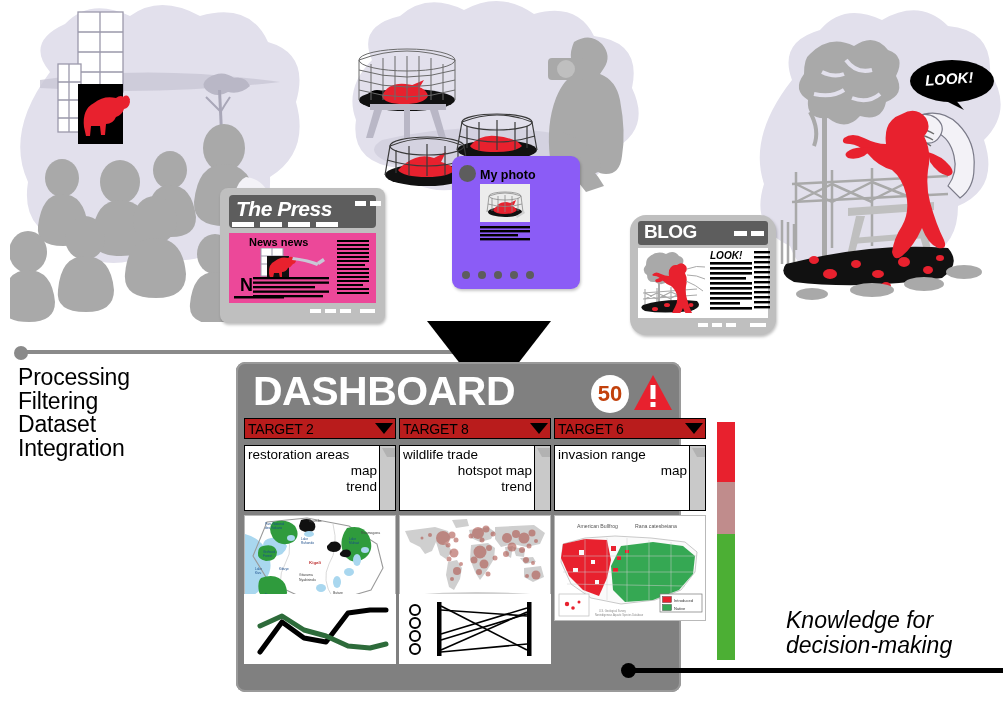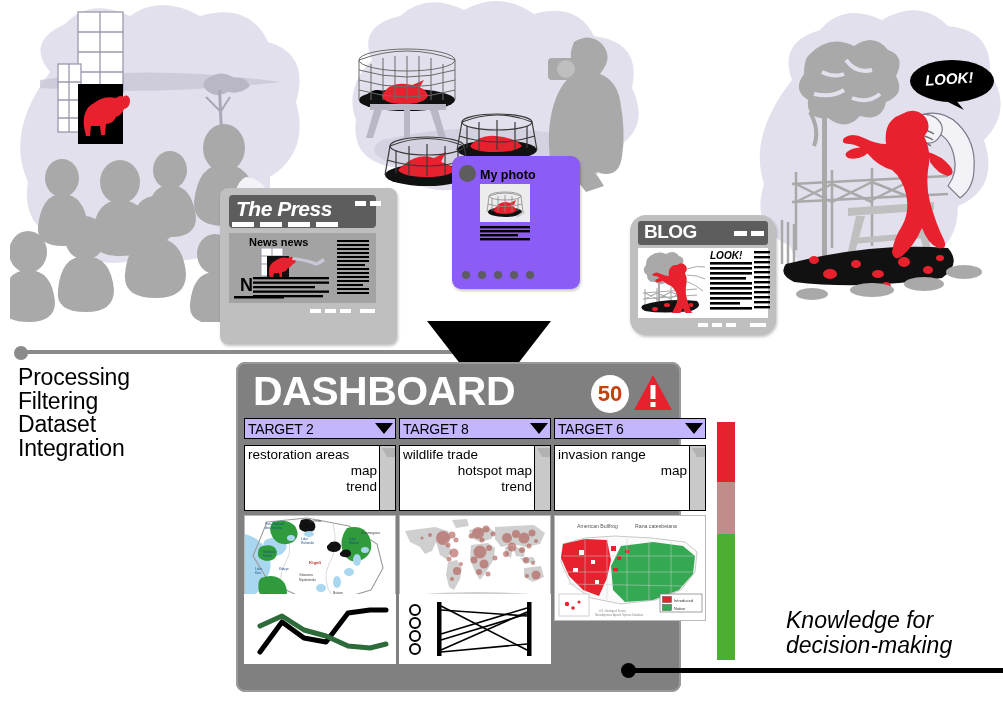--- a/index.html
+++ b/index.html
@@ -35,21 +35,21 @@
   #dash-title{position:absolute;left:17px;top:6px;font-size:41px;font-weight:bold;
               color:#ffffff;letter-spacing:-.5px;}
   #badge-50{position:absolute;right:52px;top:13px;width:38px;height:38px;border-radius:50%;
             background:#fff;color:#c2410c;font-size:22px;font-weight:bold;display:flex;
             align-items:center;justify-content:center;}
   #alert-icon{position:absolute;right:8px;top:12px;width:40px;height:38px;}
 
   .panel{position:absolute;top:56px;width:152px;}
   .panel.p1{left:8px;} .panel.p2{left:163px;} .panel.p3{left:318px;}
 
-  .ddl{height:19px;background:#c4b5fd;border:1.5px solid #000;display:flex;align-items:center;
+  .ddl{height:19px;background:#b91c1c;border:1.5px solid #000;display:flex;align-items:center;
        position:relative;}
   .ddl .lbl{font-size:14px;padding-left:3px;letter-spacing:-.2px;}
   .ddl .arw{position:absolute;right:2px;top:4px;width:0;height:0;
             border-left:9px solid transparent;border-right:9px solid transparent;
             border-top:11px solid #000;}
 
   .listbox{margin-top:6px;height:64px;background:#fff;border:1.5px solid #000;position:relative;
            overflow:hidden;}
   .listbox .lines{padding:1px 18px 0 3px;}
   .listbox .l1{font-size:13.5px;text-align:left;line-height:1.18;}
@@ -66,26 +66,26 @@
   .chartbox.c1{left:8px;} .chartbox.c2{left:163px;}
 
   
   #status-bar{position:absolute;left:477px;top:56px;width:26px;height:246px;background:#fff;
               padding:4px;box-sizing:border-box;}
   #status-bar .seg{width:100%;}
 
   
   .card{position:absolute;border-radius:8px;}
 
-  #press-card{left:220px;top:188px;width:165px;height:156px;background:#bfbfbf;border-radius:8px;
-              box-shadow:1px 2px 3px rgba(0,0,0,.25);padding-left:12px;}
+  #press-card{left:220px;top:188px;width:165px;height:135px;background:#bfbfbf;border-radius:8px;
+              box-shadow:1px 2px 3px rgba(0,0,0,.25);}
   #press-head{position:absolute;left:9px;top:7px;width:147px;height:33px;background:#5d5d5d;border-radius:4px;}
   #press-title{position:absolute;left:7px;top:2px;font-size:21px;font-style:italic;font-weight:bold;
                color:#fff;letter-spacing:-.5px;}
-  #press-body{position:absolute;left:9px;top:45px;width:147px;height:70px;background:#a3a3a3;}
+  #press-body{position:absolute;left:9px;top:45px;width:147px;height:70px;background:#ec4899;}
   #press-headline{position:absolute;left:20px;top:3px;font-size:11px;font-weight:bold;}
 
   #phone-card{left:452px;top:156px;width:90px;height:133px;background:#8b5cf6;border-radius:9px;
               box-shadow:1px 2px 3px rgba(0,0,0,.22);padding-left:38px;}
   #phone-title{position:absolute;left:28px;top:12px;font-size:12.5px;font-weight:bold;}
   #phone-dot{position:absolute;left:7px;top:9px;width:17px;height:17px;border-radius:50%;background:#5d5d5d;}
 
   #blog-card{left:630px;top:215px;width:146px;height:120px;background:#bfbfbf;border-radius:16px;
              box-shadow:1px 2px 3px rgba(0,0,0,.25);}
   #blog-head{position:absolute;left:8px;top:6px;width:130px;height:24px;background:#5d5d5d;border-radius:3px;}

